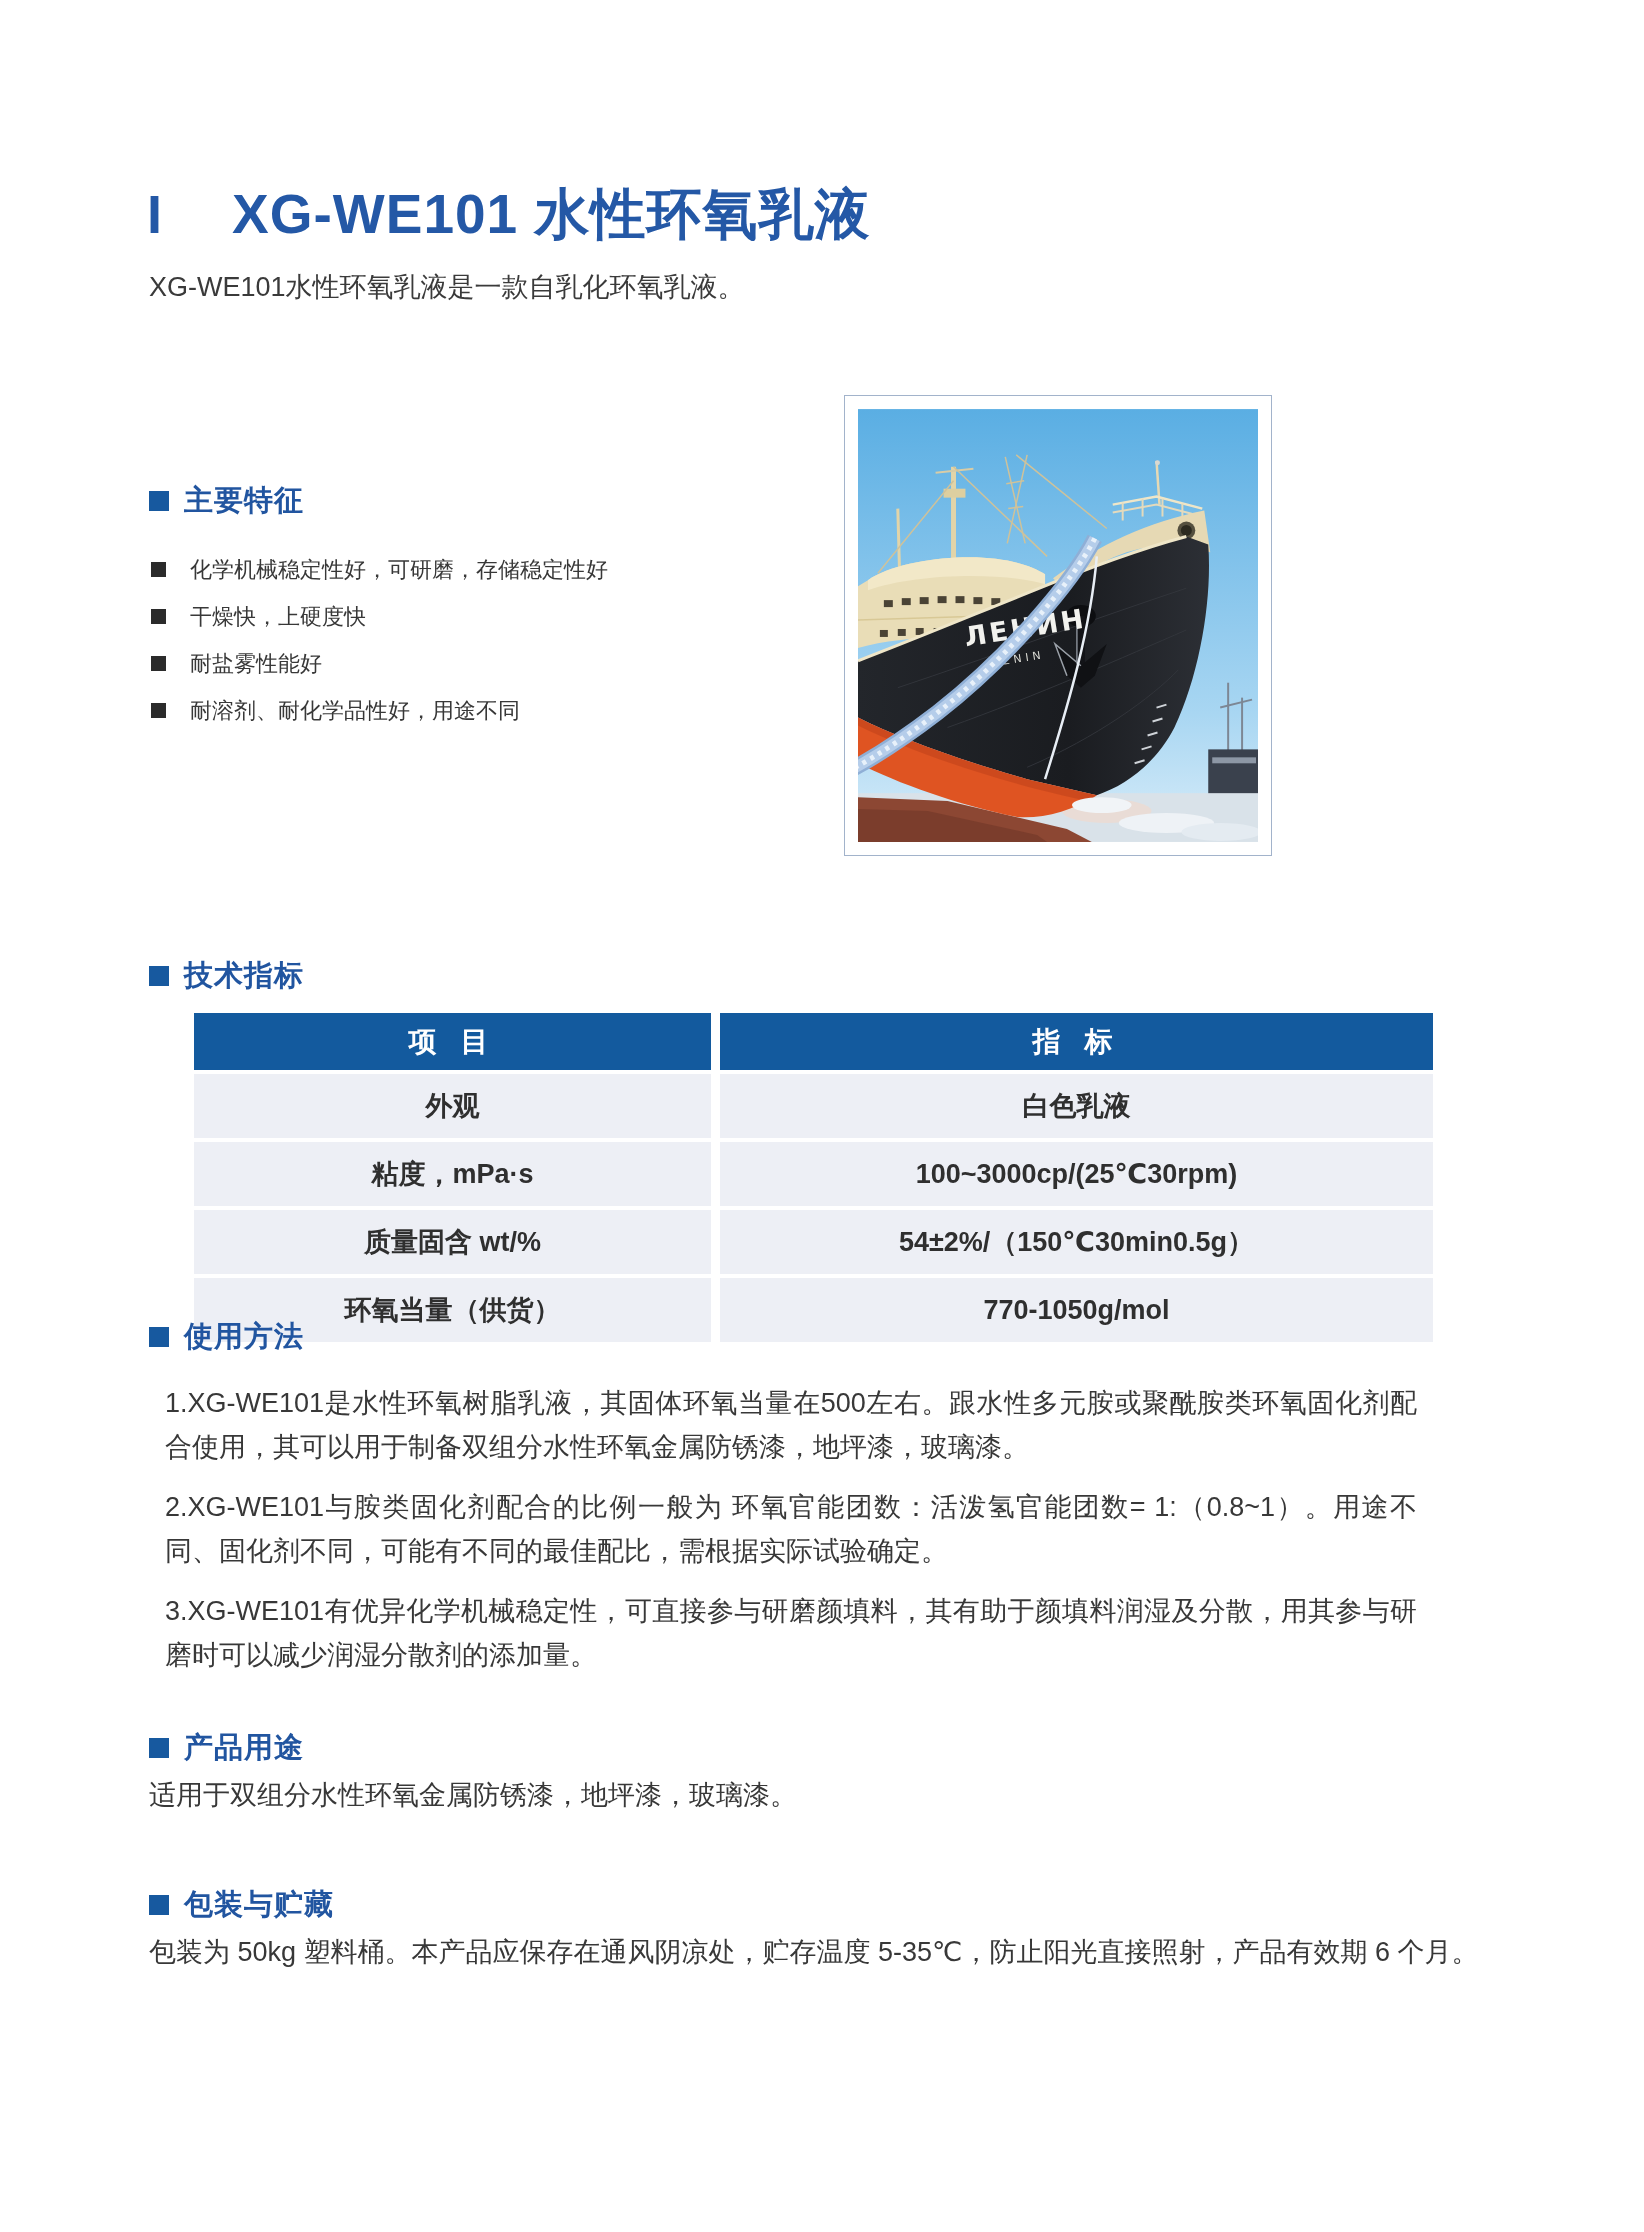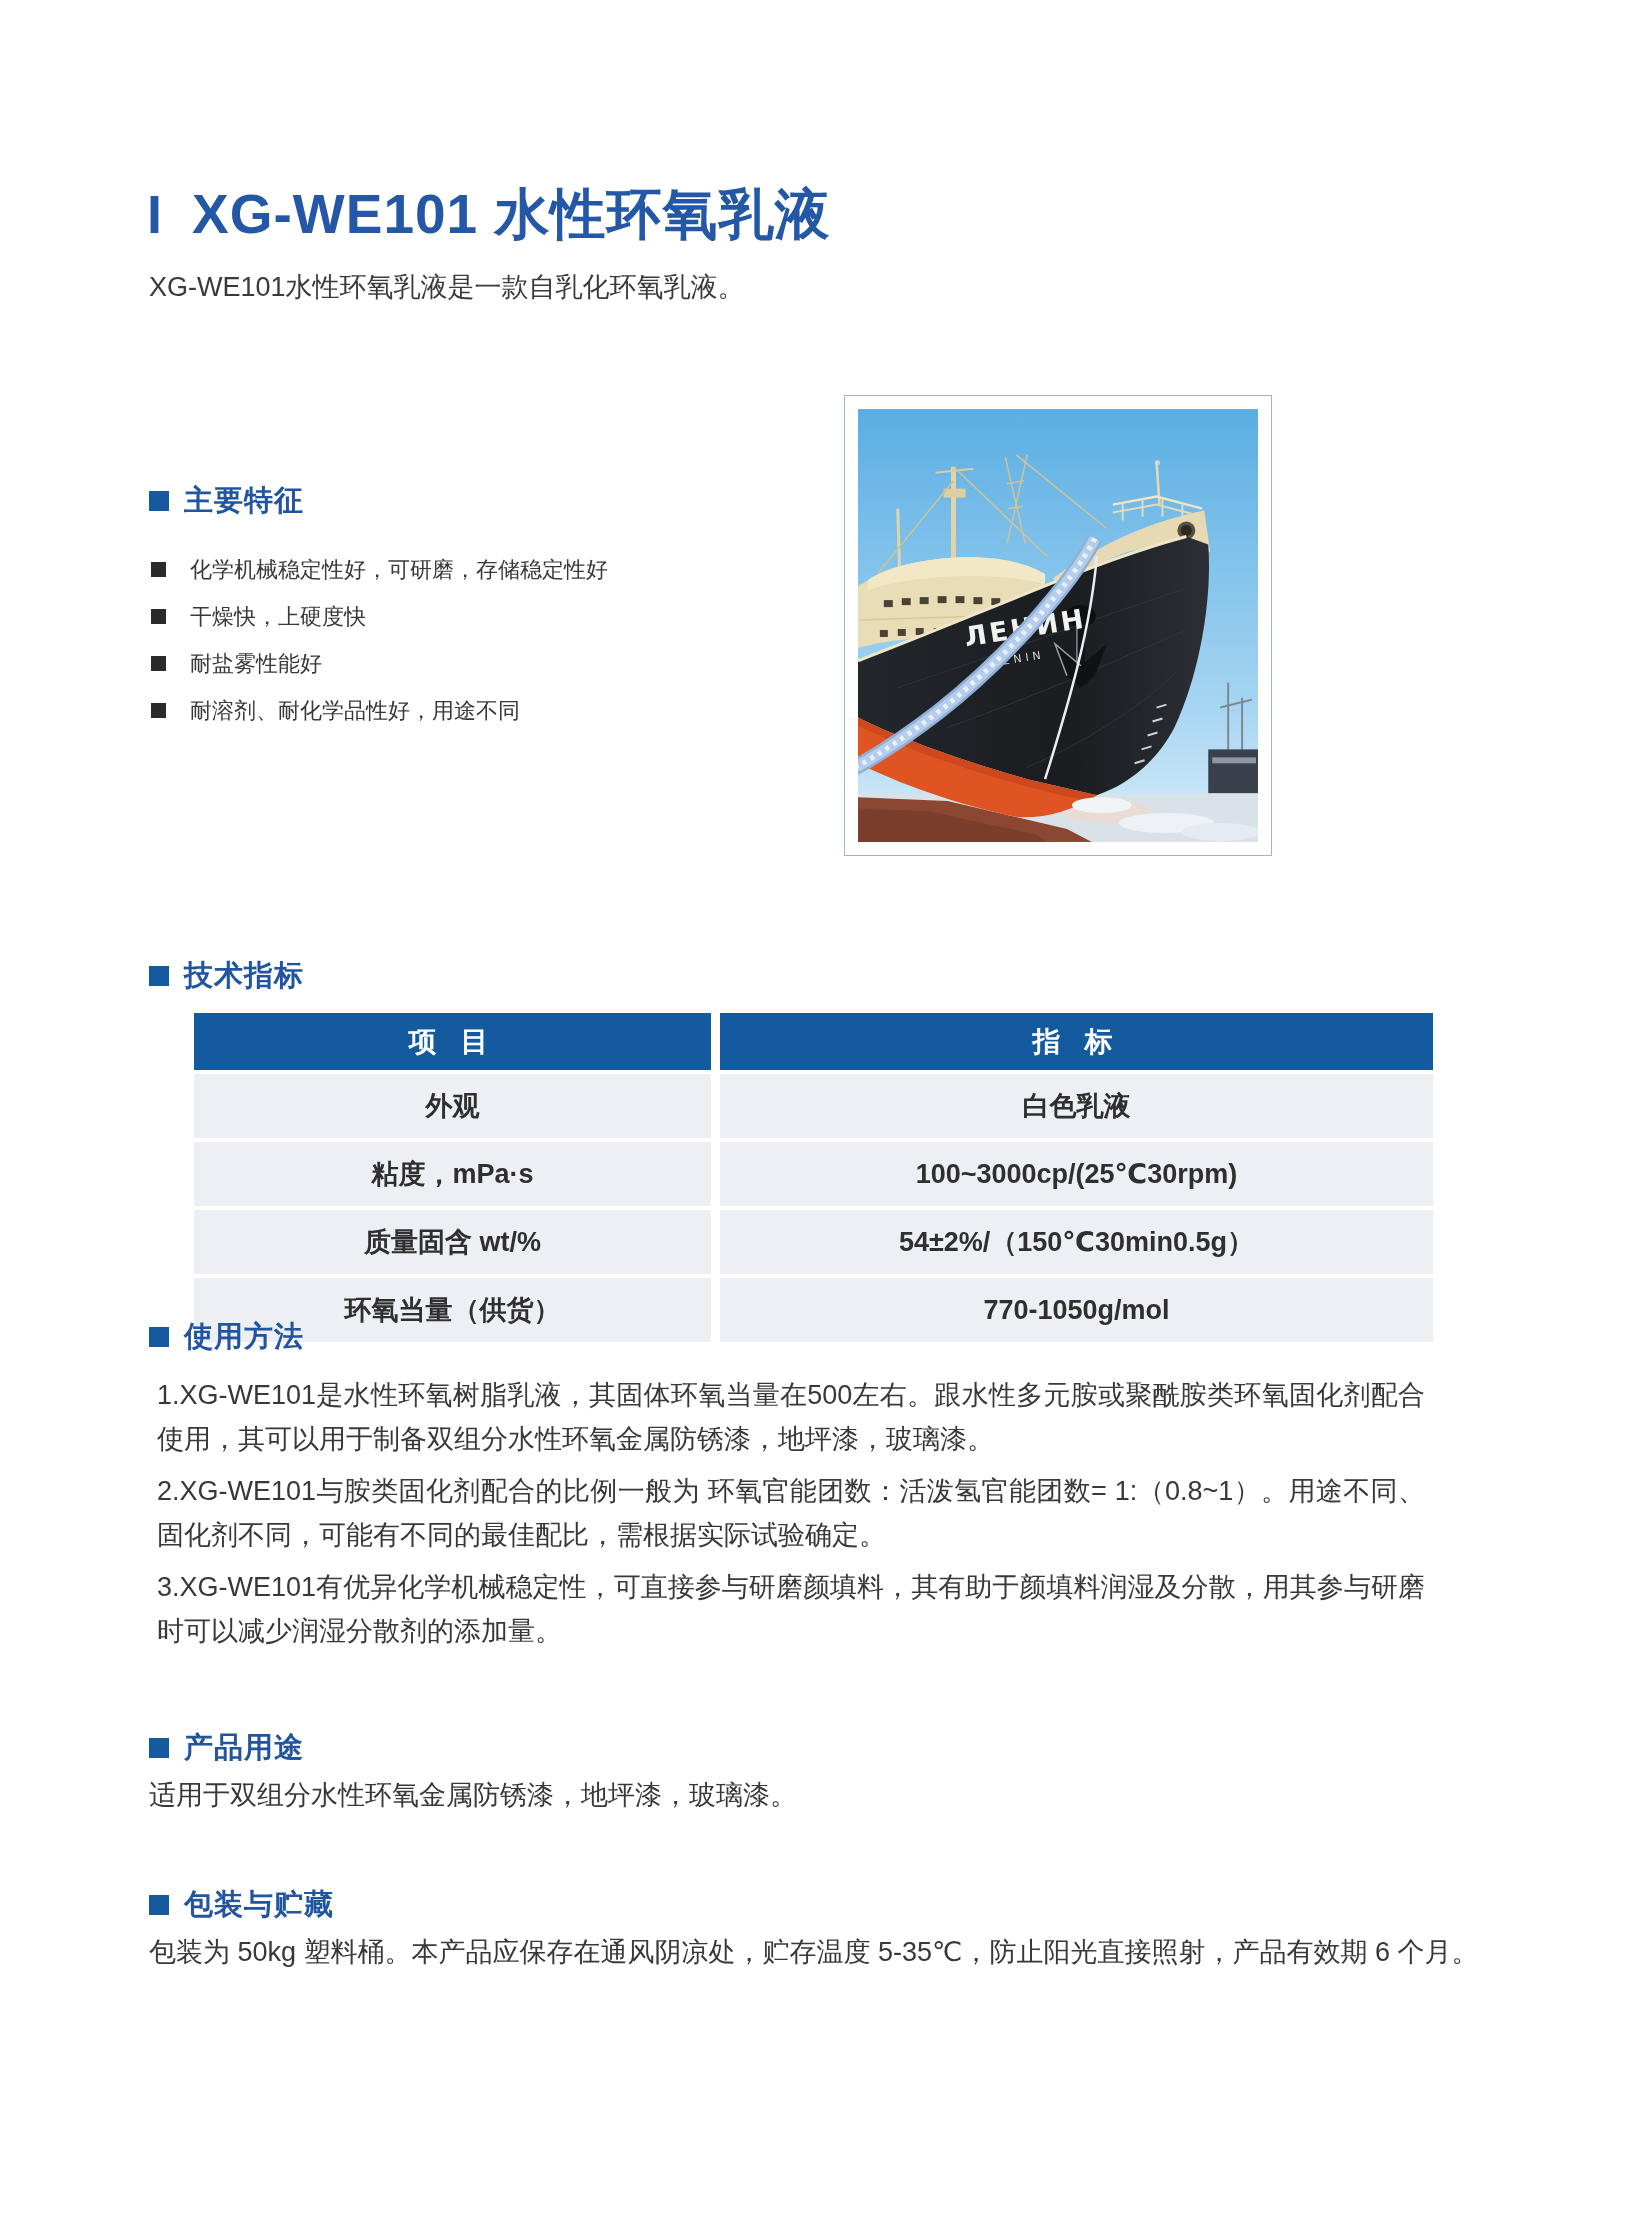--- a/index.html
+++ b/index.html
@@ -11,21 +11,21 @@
     font-family:"Liberation Sans","DejaVu Sans",sans-serif;
     overflow:hidden;
   }
   
   .title-row{
     position:absolute;left:147px;top:187px;
     display:flex;align-items:baseline;gap:30px;
     color:#2458a6;font-weight:bold;
   }
   .title-marker{font-size:54px;line-height:1;}
-  .page-title{font-size:55px;line-height:1;letter-spacing:1px;}
+  .page-title{font-size:55px;line-height:1;letter-spacing:1px;margin-left:40px;}
   .subtitle{
     position:absolute;left:149px;top:269px;
     font-size:27px;color:#3a3a3a;
   }
   
   .sec-h{position:absolute;display:flex;align-items:center;gap:15px;}
   .sec-sq{width:20px;height:20px;background:#17599f;flex:none;}
   .sec-label{font-size:29px;font-weight:bold;color:#2155a0;letter-spacing:1px;}
   
   .features{position:absolute;left:151px;top:546px;list-style:none;margin:0;padding:0;}
@@ -52,21 +52,21 @@
   }
   .spec-head{
     background:#135a9e;color:#ffffff;height:57px;
     letter-spacing:8px;font-size:28px;
   }
   
   .usage-text{
     position:absolute;left:149px;top:1365px;width:1284px;
     font-size:27px;line-height:44px;color:#383838;text-align:justify;
   }
-  .usage-text p{margin:8px;}
+  .usage-text p{margin:16px;}
   .plain-text{
     position:absolute;left:149px;
     font-size:27px;color:#383838;width:1423px;
   }
   .app-text{top:1777px;}
   .pack-text{top:1934px;}
 </style>
 </head>
 <body>
 

